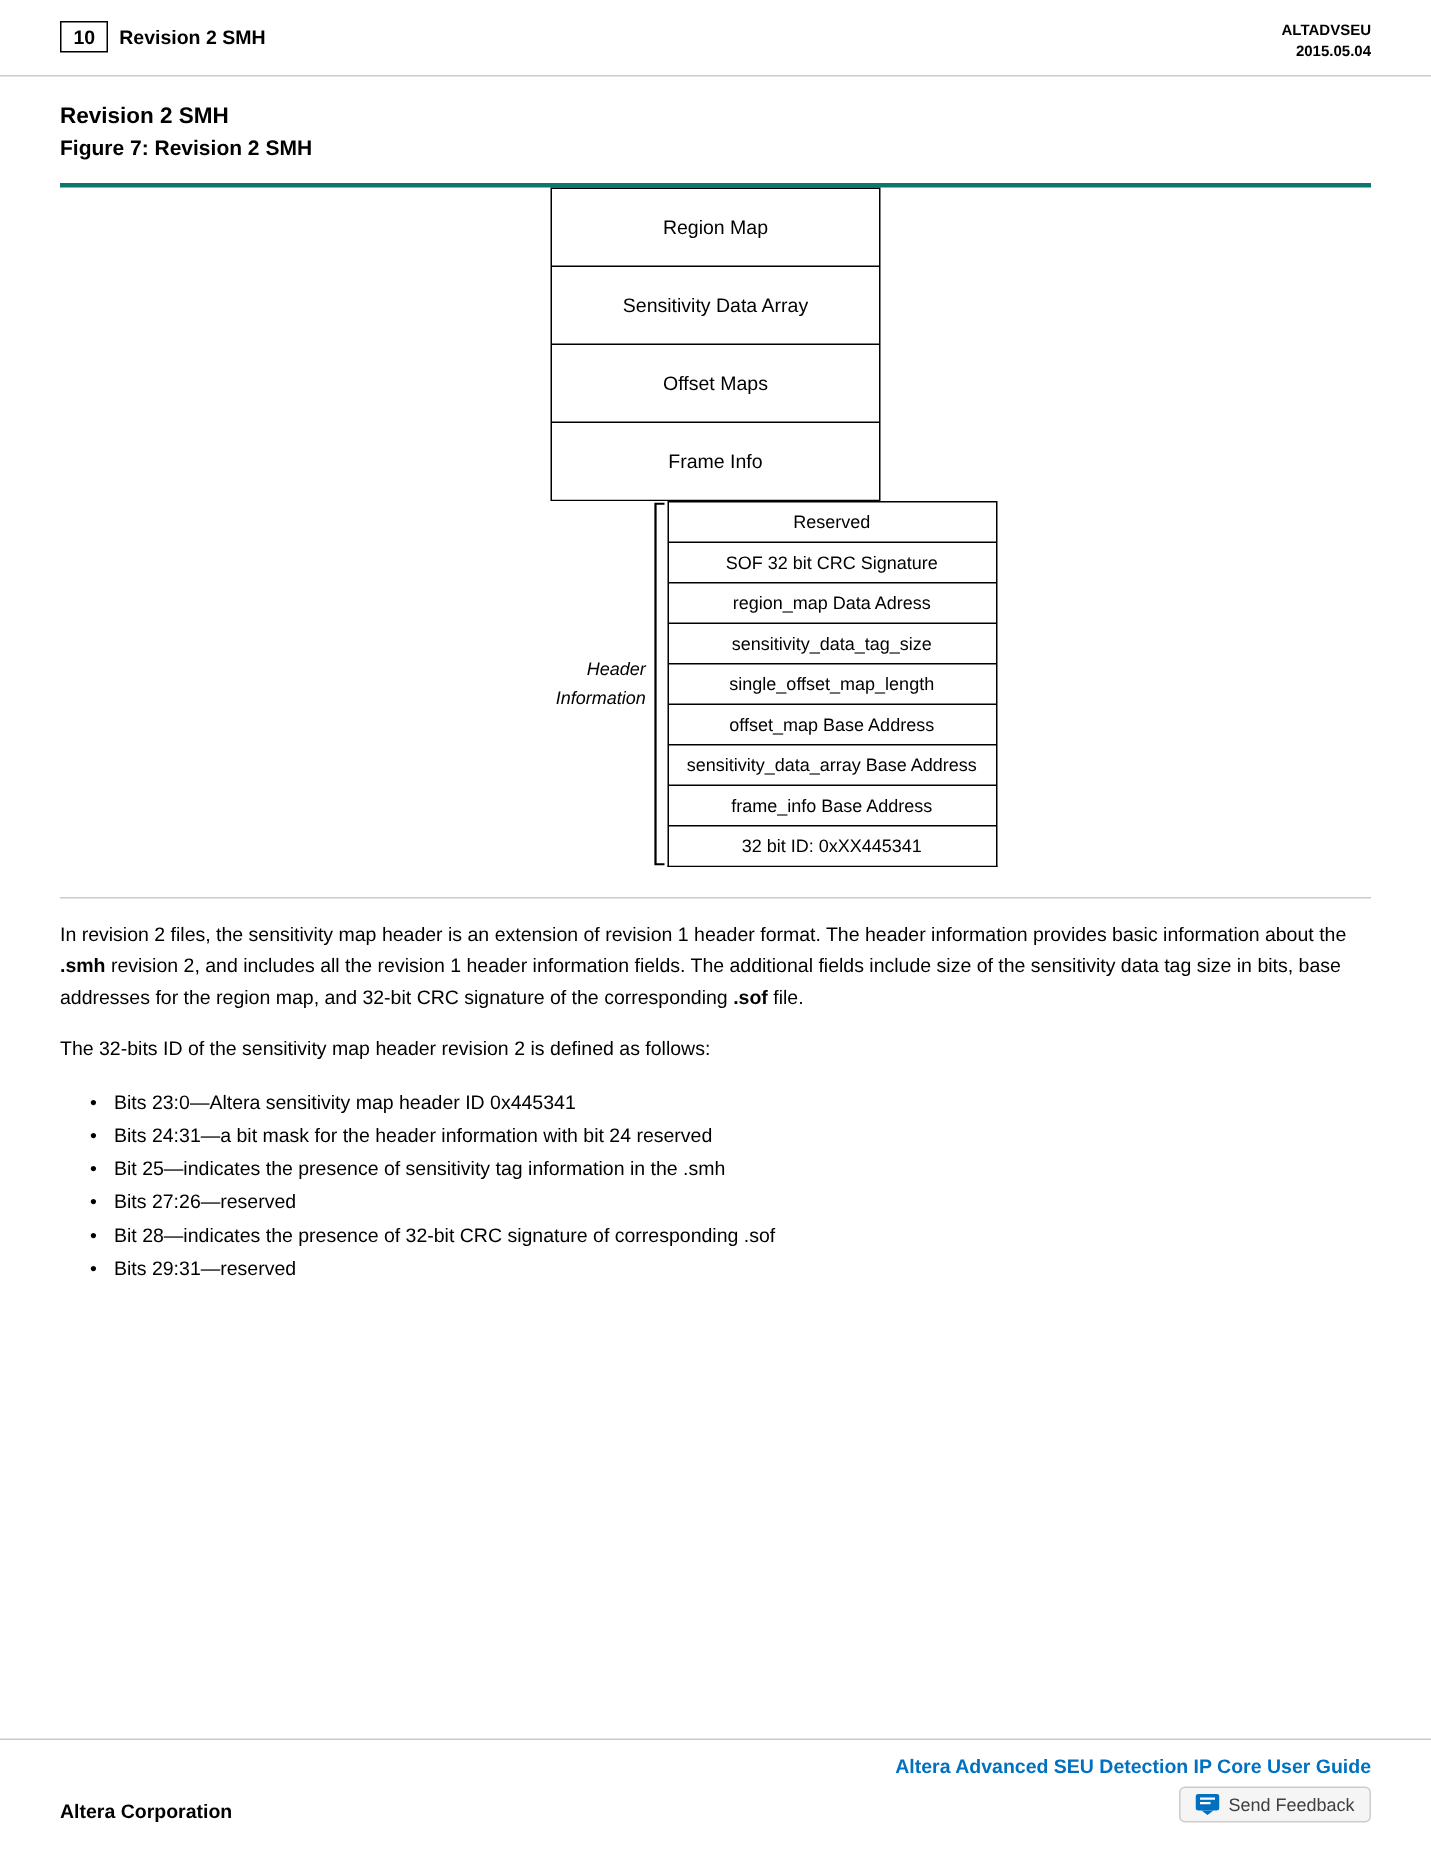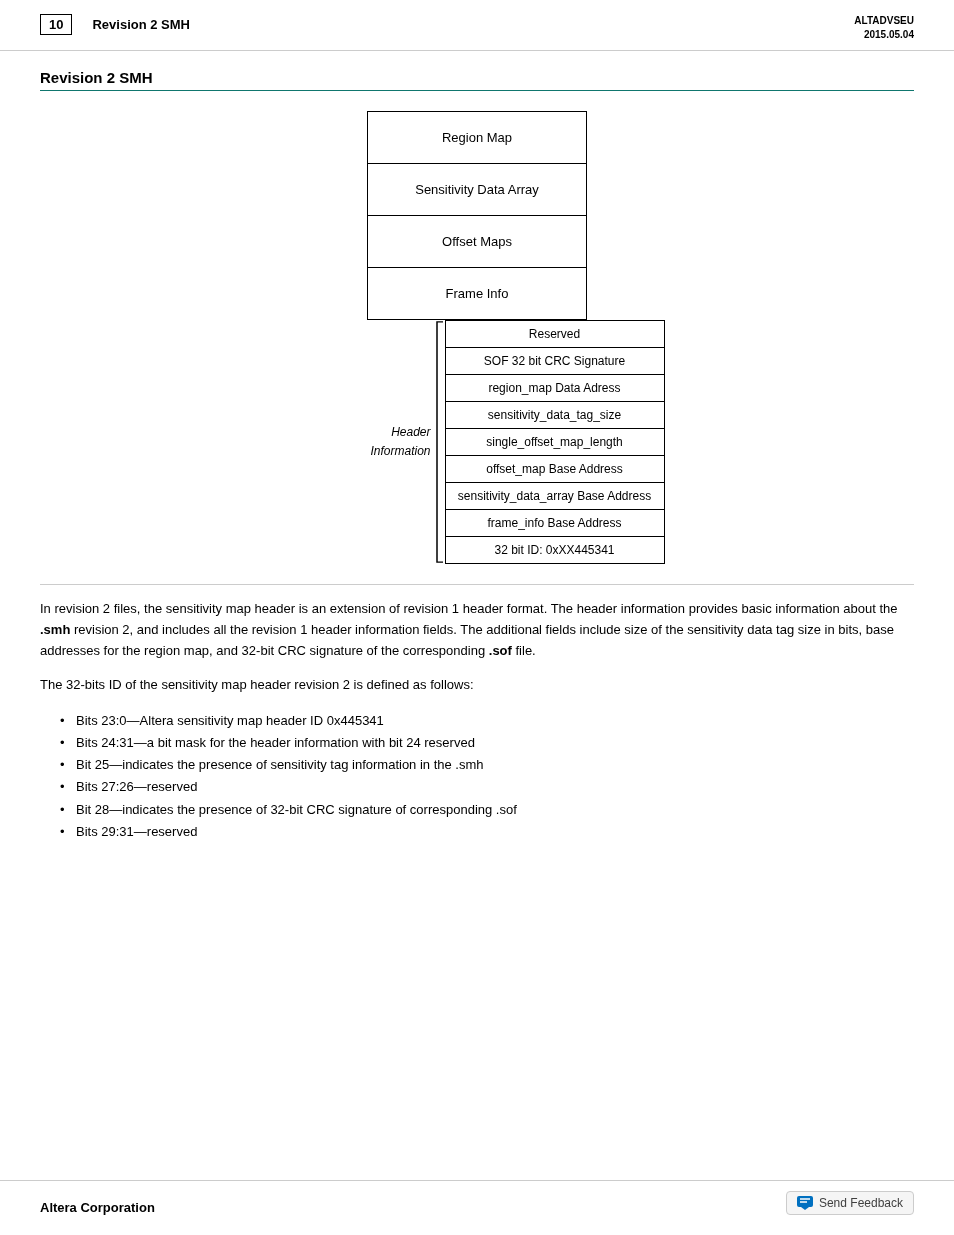--- a/index.html
+++ b/index.html
@@ -17,21 +17,21 @@
     .page-header {
       display: flex;
       justify-content: space-between;
       align-items: flex-start;
       padding: 14px 40px 8px 40px;
       border-bottom: 1px solid #ccc;
     }
     .page-header-left {
       display: flex;
       align-items: center;
-      gap: 20px;
+      gap: 7px;
     }
     .page-number {
       font-size: 13px;
       font-weight: bold;
       border: 1px solid #000;
       padding: 2px 8px;
     }
     .page-header-title {
       font-size: 13px;
       font-weight: bold;
@@ -59,22 +59,21 @@
       font-weight: bold;
       margin-bottom: 16px;
     }
 
     
     .diagram-container {
       display: flex;
       justify-content: center;
       align-items: flex-start;
       margin-bottom: 20px;
-      border-top: 1px solid #0f766e;
-      padding-top: 20px;
+      border-top: 3px solid #0f766e;
     }
 
     .main-block {
       border-bottom: 1px solid #000;
       padding: 18px 10px;
       text-align: center;
       font-size: 13px;
       background: #fff;
     }
     .main-block:last-child {
@@ -181,20 +180,21 @@
   </div>
   <div class="page-header-right">
     <div>ALTADVSEU</div>
     <div>2015.05.04</div>
   </div>
 </div>
 
 <div class="content">
 
   <div class="section-title">Revision 2 SMH</div>
+  <div class="figure-title">Figure 7: Revision 2 SMH</div>
 
   <div class="diagram-container">
     <div style="display:flex; flex-direction:column; align-items:center;">
 
       <div style="width:220px; border:1px solid #000;">
         <div class="main-block">Region Map</div>
         <div class="main-block">Sensitivity Data Array</div>
         <div class="main-block">Offset Maps</div>
         <div class="main-block" style="border-bottom:none;">Frame Info</div>
       </div>
@@ -244,20 +244,21 @@
     <li>Bits 27:26—reserved</li>
     <li>Bit 28—indicates the presence of 32-bit CRC signature of corresponding .sof</li>
     <li>Bits 29:31—reserved</li>
   </ul>
 
 </div>
 
 <div class="page-footer">
   <div class="footer-left">Altera Corporation</div>
   <div class="footer-right">
+    <a class="footer-link" href="#">Altera Advanced SEU Detection IP Core User Guide</a>
     <div class="send-feedback-btn">
       <svg width="16" height="14" viewBox="0 0 16 14">
         <rect x="0" y="0" width="16" height="11" rx="2" fill="#0070c0"></rect>
         <polygon points="4,11 8,14 12,11" fill="#0070c0"></polygon>
         <line x1="3" y1="3" x2="13" y2="3" stroke="#fff" stroke-width="1.5"></line>
         <line x1="3" y1="6" x2="10" y2="6" stroke="#fff" stroke-width="1.5"></line>
       </svg>
       <span>Send Feedback</span>
     </div>
   </div>

